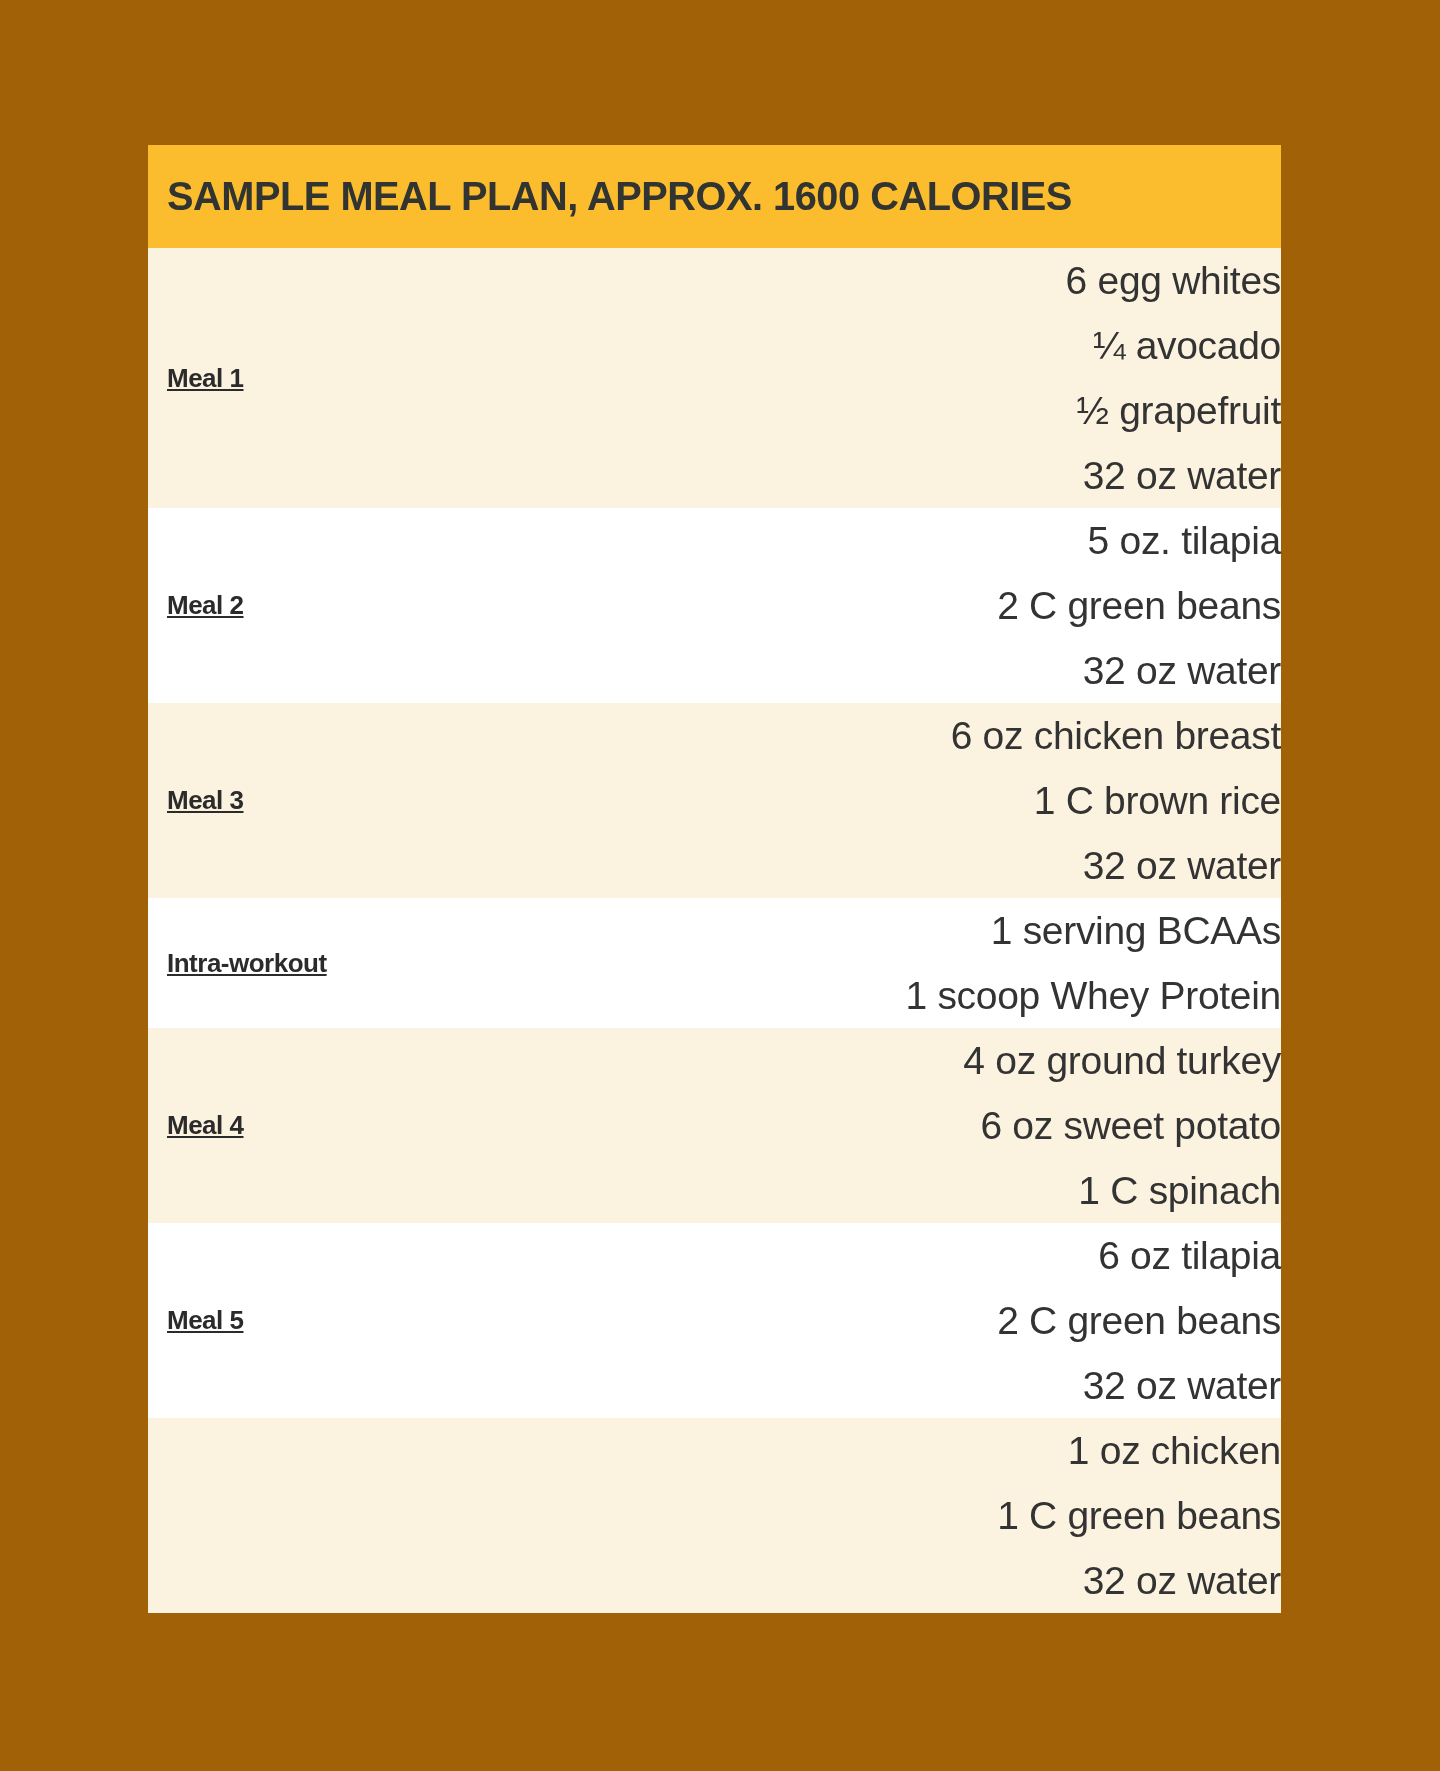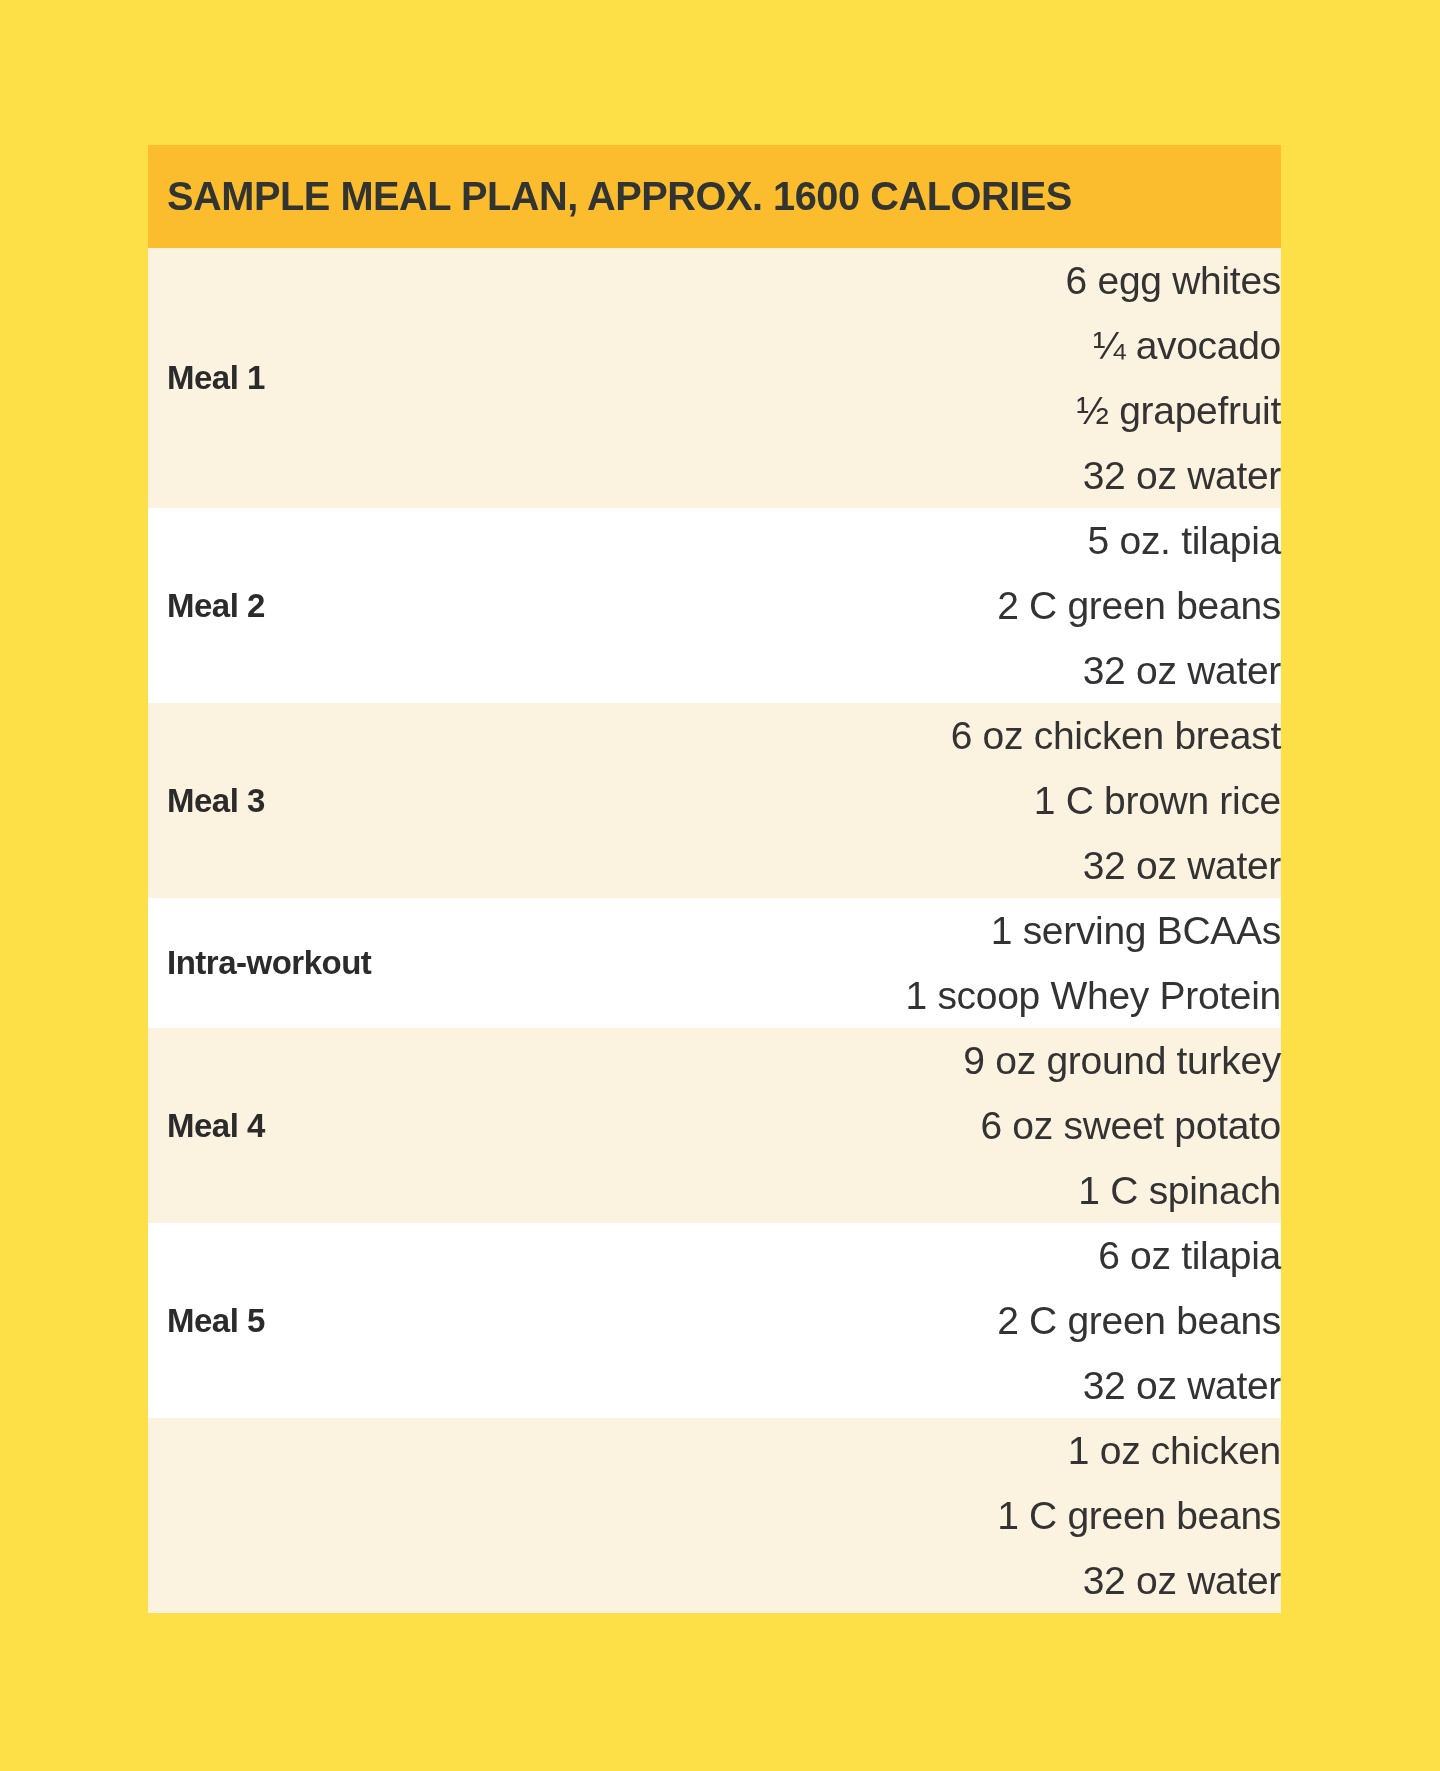--- a/index.html
+++ b/index.html
@@ -15,21 +15,21 @@
   body {
     width: 1440px;
     height: 1771px;
     position: relative;
     font-family: "Liberation Sans", "DejaVu Sans", sans-serif;
     overflow: hidden;
   }
   .page {
     position: absolute;
     inset: 0;
-    background: #fde047;
+    background: #a16207;
   }
   .meal-table {
     position: absolute;
     left: 148px;
     top: 145px;
     width: 1133px;
   }
   .table-header {
     background: var(--yellow);
     height: 103px;
@@ -49,25 +49,26 @@
   .row { display: flex; background: var(--row-white); }
   .row.shaded { background: var(--cream); }
   .label-cell {
     width: 615px;
     flex: 0 0 615px;
     display: flex;
     align-items: center;
     padding-left: 19px;
   }
   .label-cell .label {
-    font-size: 33px;
+    font-size: 26px;
     font-weight: 700;
     letter-spacing: -0.5px;
     color: var(--label-text);
     white-space: nowrap;
+    text-decoration: underline;
   }
   .items-cell { flex: 1 1 auto; }
   .item {
     font-size: 39px;
     line-height: 65px;
     letter-spacing: -0.3px;
     color: var(--item-text);
     white-space: nowrap;
     text-align: right;
   }
@@ -119,21 +120,21 @@
           <div class="items-cell">
             <div class="item">1 serving BCAAs</div>
             <div class="item">1 scoop Whey Protein</div>
           </div>
         </div>
         <div class="row shaded">
           <div class="label-cell">
             <span class="label">Meal 4</span>
           </div>
           <div class="items-cell">
-            <div class="item">9 oz ground turkey</div>
+            <div class="item">4 oz ground turkey</div>
             <div class="item">6 oz sweet potato</div>
             <div class="item">1 C spinach</div>
           </div>
         </div>
         <div class="row">
           <div class="label-cell">
             <span class="label">Meal 5</span>
           </div>
           <div class="items-cell">
             <div class="item">6 oz tilapia</div>

